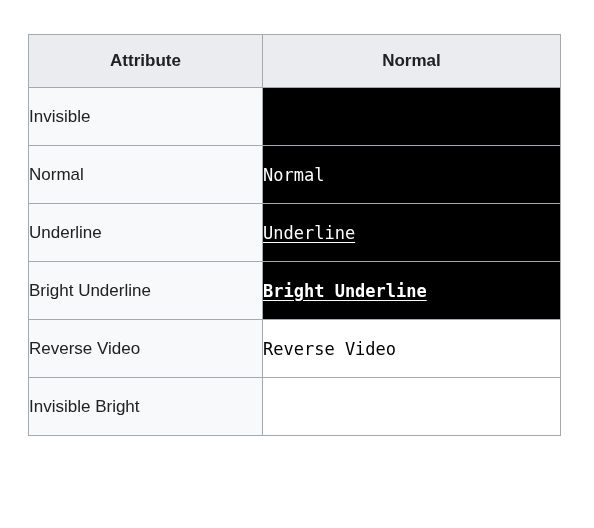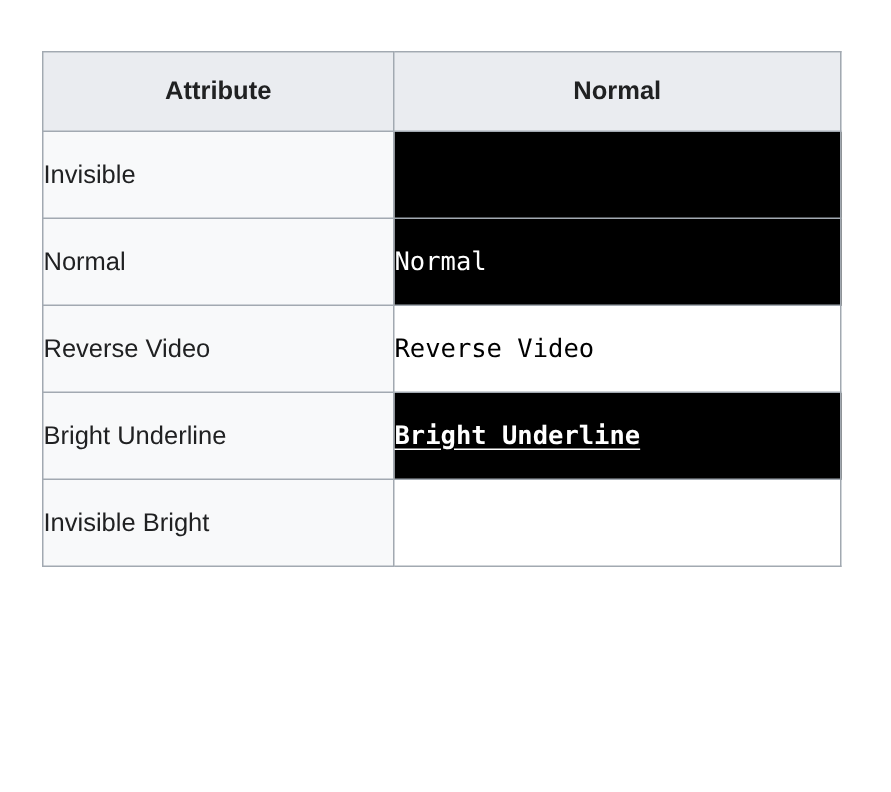--- a/index.html
+++ b/index.html
@@ -98,26 +98,30 @@
       <tbody id="table-body">
           <tr>
             <td class="attr-cell">Invisible</td>
             <td class="disp-cell term-dark is-hidden"><span class="txt">Invisible</span></td>
           </tr>
           <tr>
             <td class="attr-cell">Normal</td>
             <td class="disp-cell term-dark"><span class="txt">Normal</span></td>
           </tr>
           <tr>
-            <td class="attr-cell">Reverse Video</td>
-            <td class="disp-cell term-light"><span class="txt">Reverse Video</span></td>
+            <td class="attr-cell">Underline</td>
+            <td class="disp-cell term-dark is-underline"><span class="txt">Underline</span></td>
           </tr>
           <tr>
             <td class="attr-cell">Bright Underline</td>
             <td class="disp-cell term-dark is-bold is-underline"><span class="txt">Bright Underline</span></td>
+          </tr>
+          <tr>
+            <td class="attr-cell">Reverse Video</td>
+            <td class="disp-cell term-light"><span class="txt">Reverse Video</span></td>
           </tr>
           <tr>
             <td class="attr-cell">Invisible Bright</td>
             <td class="disp-cell term-light is-hidden"><span class="txt">Invisible Reverse</span></td>
           </tr>
         </tbody>
     </table>
   </div>
 
 </div>

